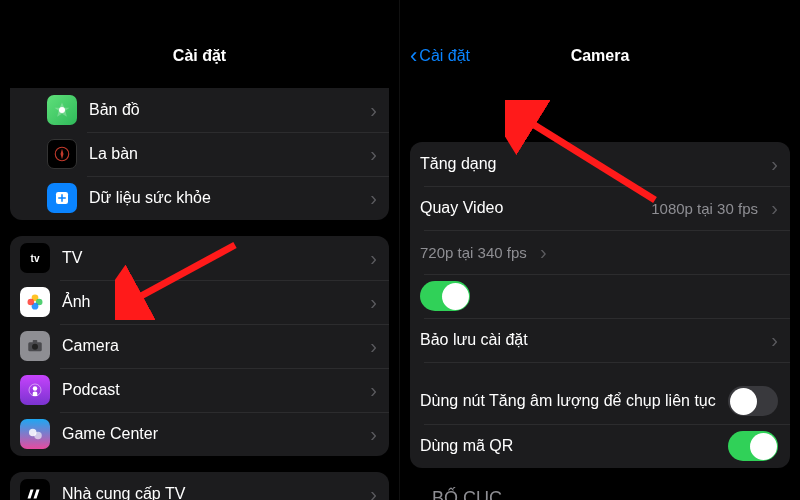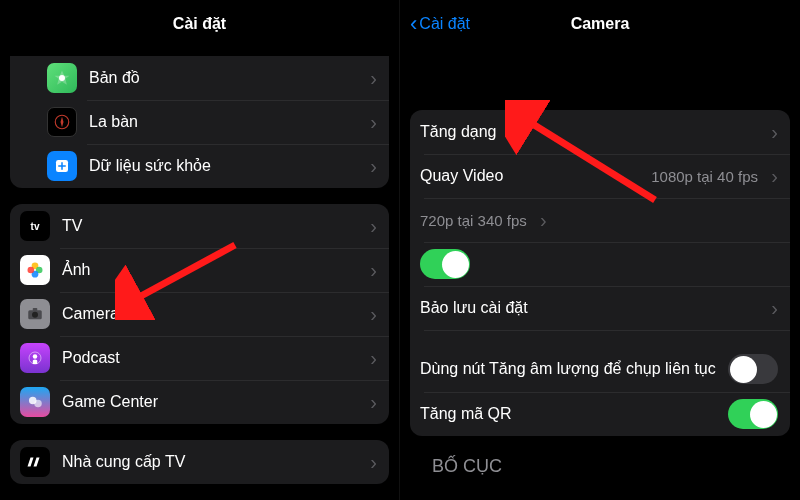--- a/index.html
+++ b/index.html
@@ -20,20 +20,21 @@
     overflow: hidden;
   }
   .panel-left { border-right: 1px solid #111; }
   .header {
     height: 48px;
     display: flex;
     align-items: center;
     justify-content: center;
     position: relative;
     font-size: 16px;
+    margin-top: 32px;
   }
   .header-title {
     font-weight: 600;
     color: #fff;
     text-align: center;
     width: 100%;
   }
   .back-link {
     position: absolute;
     left: 10px;
@@ -284,21 +285,21 @@
     <div class="right-spacer"></div>
     <div class="group right">
 
       <div class="row">
         <div class="row-label">Tăng dạng</div>
         <div class="chevron">›</div>
       </div>
 
       <div class="row">
         <div class="row-label">Quay Video</div>
-        <div class="row-value">1080p tại 40 fps</div>
+        <div class="row-value">1080p tại 30 fps</div>
         <div class="chevron">›</div>
       </div>
 
       <div class="row">
         <div class="row-value">720p tại 340 fps</div>
         <div class="chevron">›</div>
       </div>
 
       <div class="row">
         <div class="toggle on">
@@ -312,21 +313,21 @@
       </div>
 
       <div class="row multiline">
         <div class="row-label">Dùng nút Tăng âm lượng để chụp liên tục</div>
         <div class="toggle off">
             <div class="knob"></div>
           </div>
       </div>
 
       <div class="row">
-        <div class="row-label">Tăng mã QR</div>
+        <div class="row-label">Dùng mã QR</div>
         <div class="toggle on">
             <div class="knob"></div>
           </div>
       </div>
 
     </div>
 
     <div class="section-label">BỐ CỤC</div>
   </div>
 

